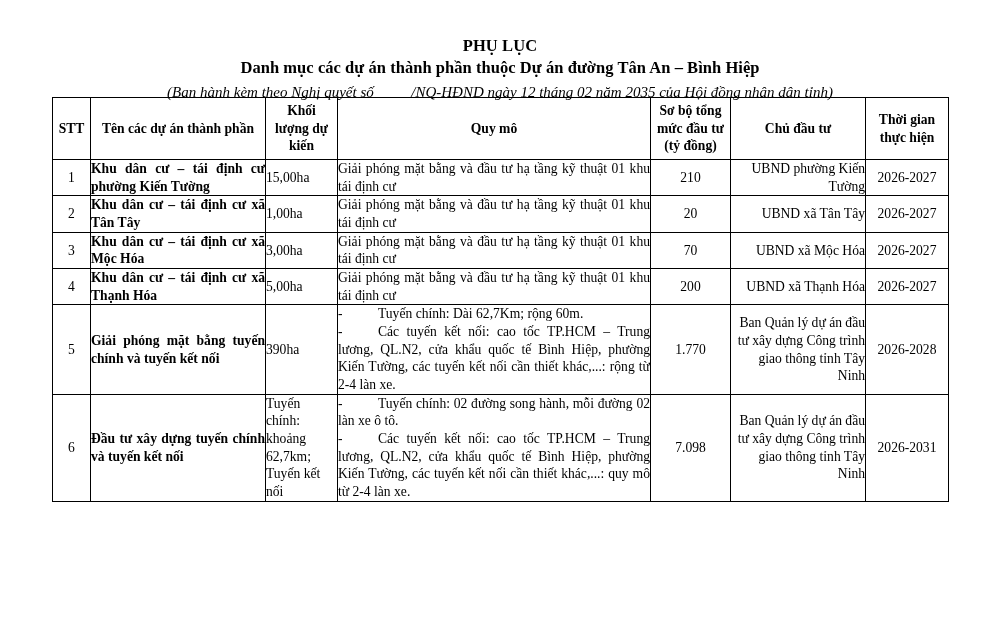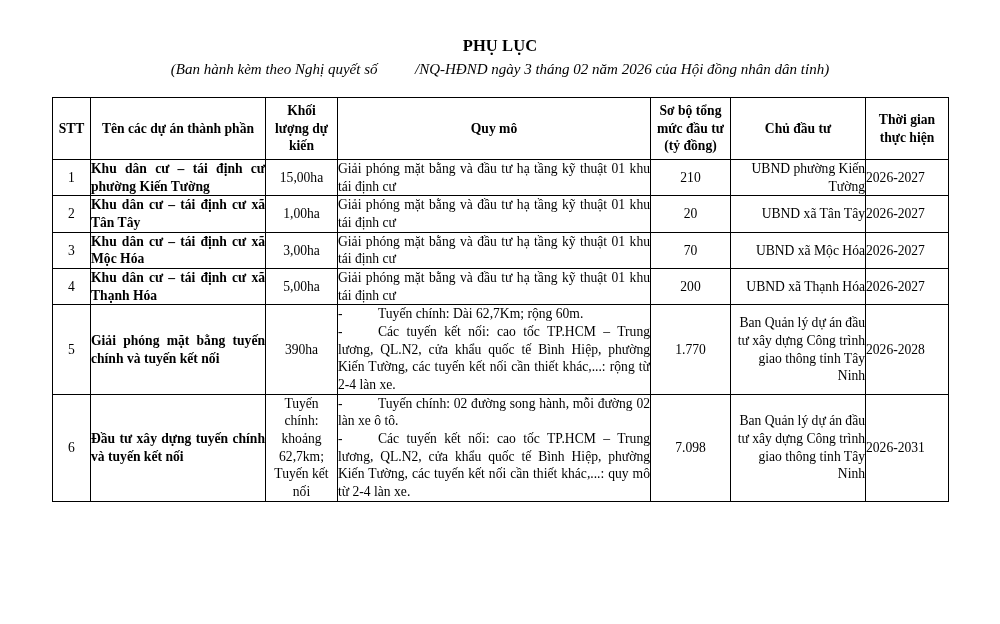--- a/index.html
+++ b/index.html
@@ -88,38 +88,39 @@
     font-size: 13.8px;
   }
   td.cell-name {
     text-align: justify;
     text-align-last: left;
     padding: 4px 7px 4px 8px;
     hyphens: none;
     font-weight: bold;
   }
   td.cell-vol {
-    text-align: center;
+    text-align: left;
     padding: 4px 3px;
   }
   td.cell-scale {
     text-align: justify;
     text-align-last: left;
     padding: 4px 5px 4px 5px;
     margin-left: 36px;
   }
   td.cell-cost {
     text-align: center;
     padding: 4px 3px;
   }
   td.cell-owner {
     text-align: right;
     padding: 4px 6px;
   }
   td.cell-time {
+    text-align: center;
     padding: 4px 3px;
     font-size: 13.4px;
   }
 
   .scale-line {
     display: block;
     text-align: justify;
     text-align-last: left;
   }
   .scale-line .dash {
@@ -133,21 +134,22 @@
     vertical-align: middle;
   }
 </style>
 </head>
 <body>
 
 <div class="page">
 
   <div class="heading">
     <div class="doc-kicker">PHỤ LỤC</div>
-    <div class="doc-subtitle">(Ban hành kèm theo Nghị quyết số          /NQ-HĐND ngày 3 tháng 02 năm 2026 của Hội đồng nhân dân tỉnh)</div>
+    <div class="doc-title">Danh mục các dự án thành phần thuộc Dự án đường Tân An – Bình Hiệp</div>
+    <div class="doc-subtitle">(Ban hành kèm theo Nghị quyết số          /NQ-HĐND ngày 12 tháng 02 năm 2035 của Hội đồng nhân dân tỉnh)</div>
   </div>
 
   <div class="table-wrap">
     <table class="doc-table">
       <colgroup>
         <col class="c-stt">
           <col class="c-name">
           <col class="c-vol">
           <col class="c-scale">
         <col class="c-cost">

